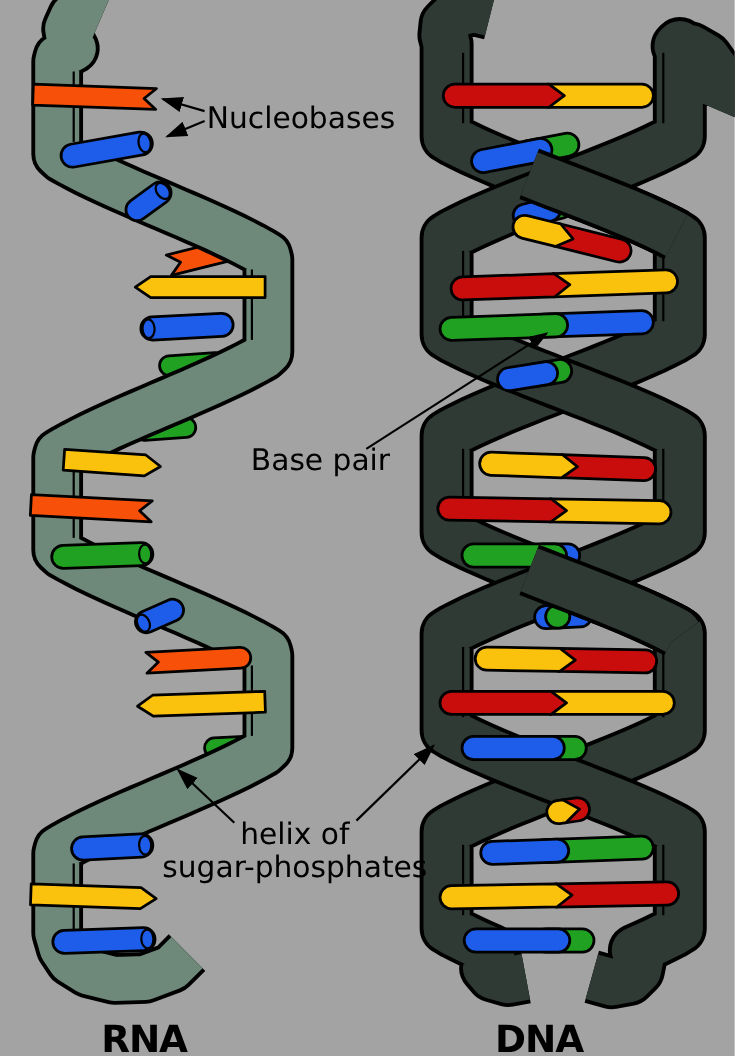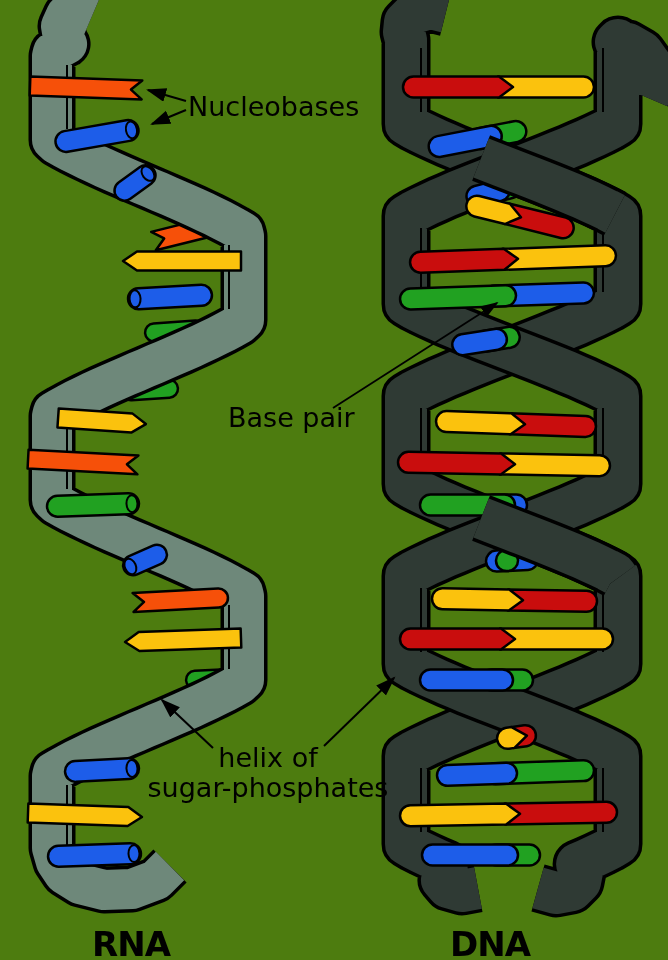--- a/index.html
+++ b/index.html
@@ -1,16 +1,16 @@
 <!DOCTYPE html>
 <html><head>
 <meta charset="utf-8">
 <style>
   html,body{margin:0;padding:0;background:#ffffff;}
-  .stage{width:668px;height:960px;position:relative;background:#4d7c0f;overflow:hidden;}
+  .stage{width:668px;height:960px;position:relative;background:#a3a3a3;overflow:hidden;}
   svg{display:block;}
   .lbl{font:27px "DejaVu Sans", sans-serif; fill:#000;}
   .ttl{font:700 34px "DejaVu Sans", sans-serif; fill:#000; letter-spacing:-1px;}
 </style>
 </head>
 <body>
 
 <div class="stage">
 <svg id="scene" width="668" height="960" viewBox="0 0 668 960">
   <defs>

